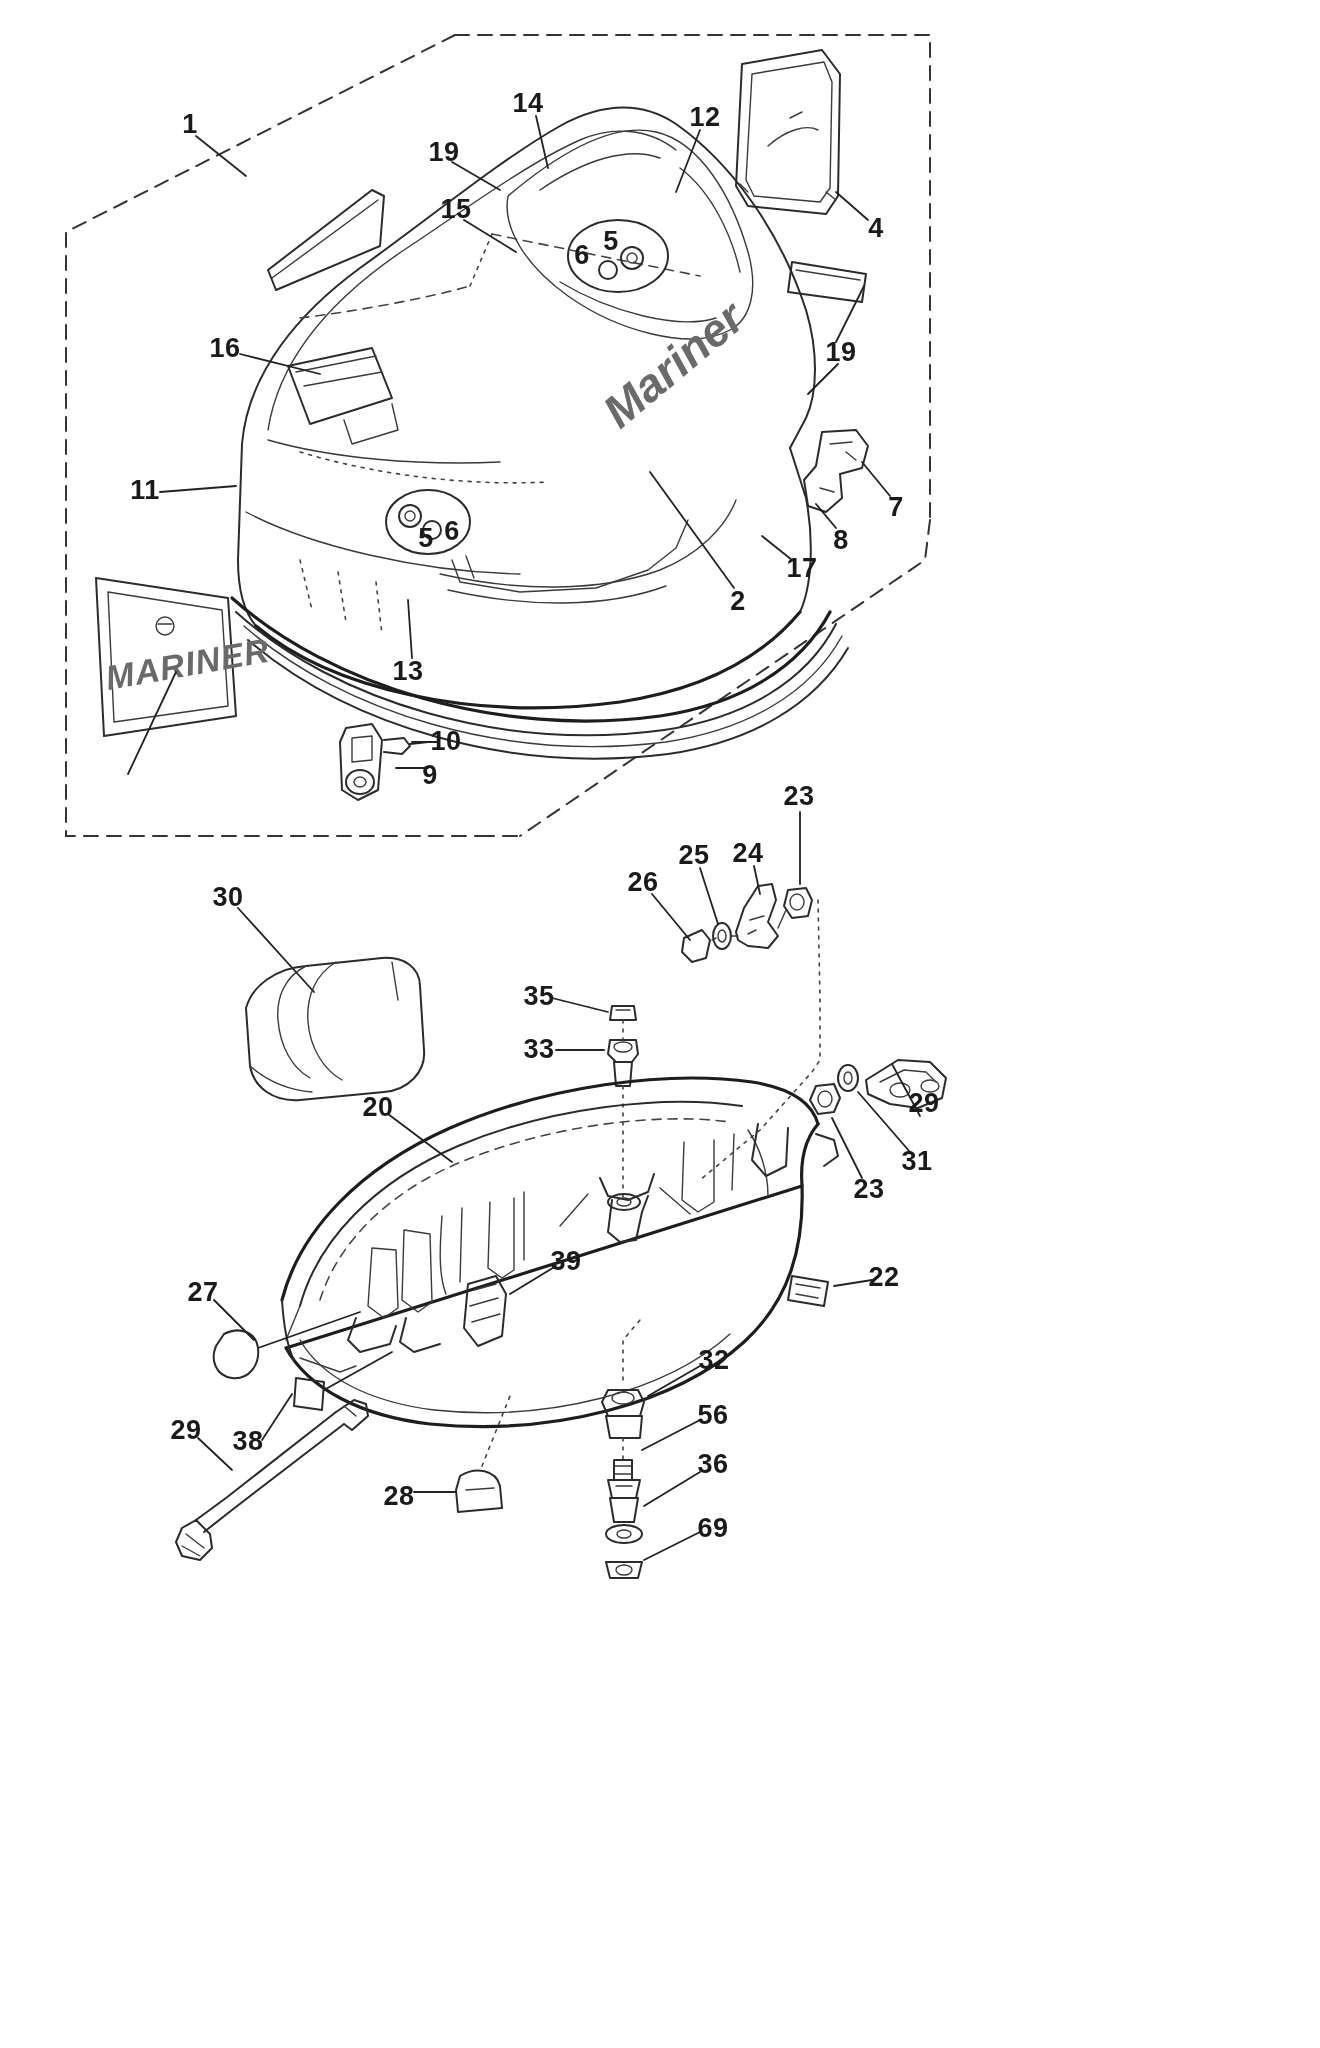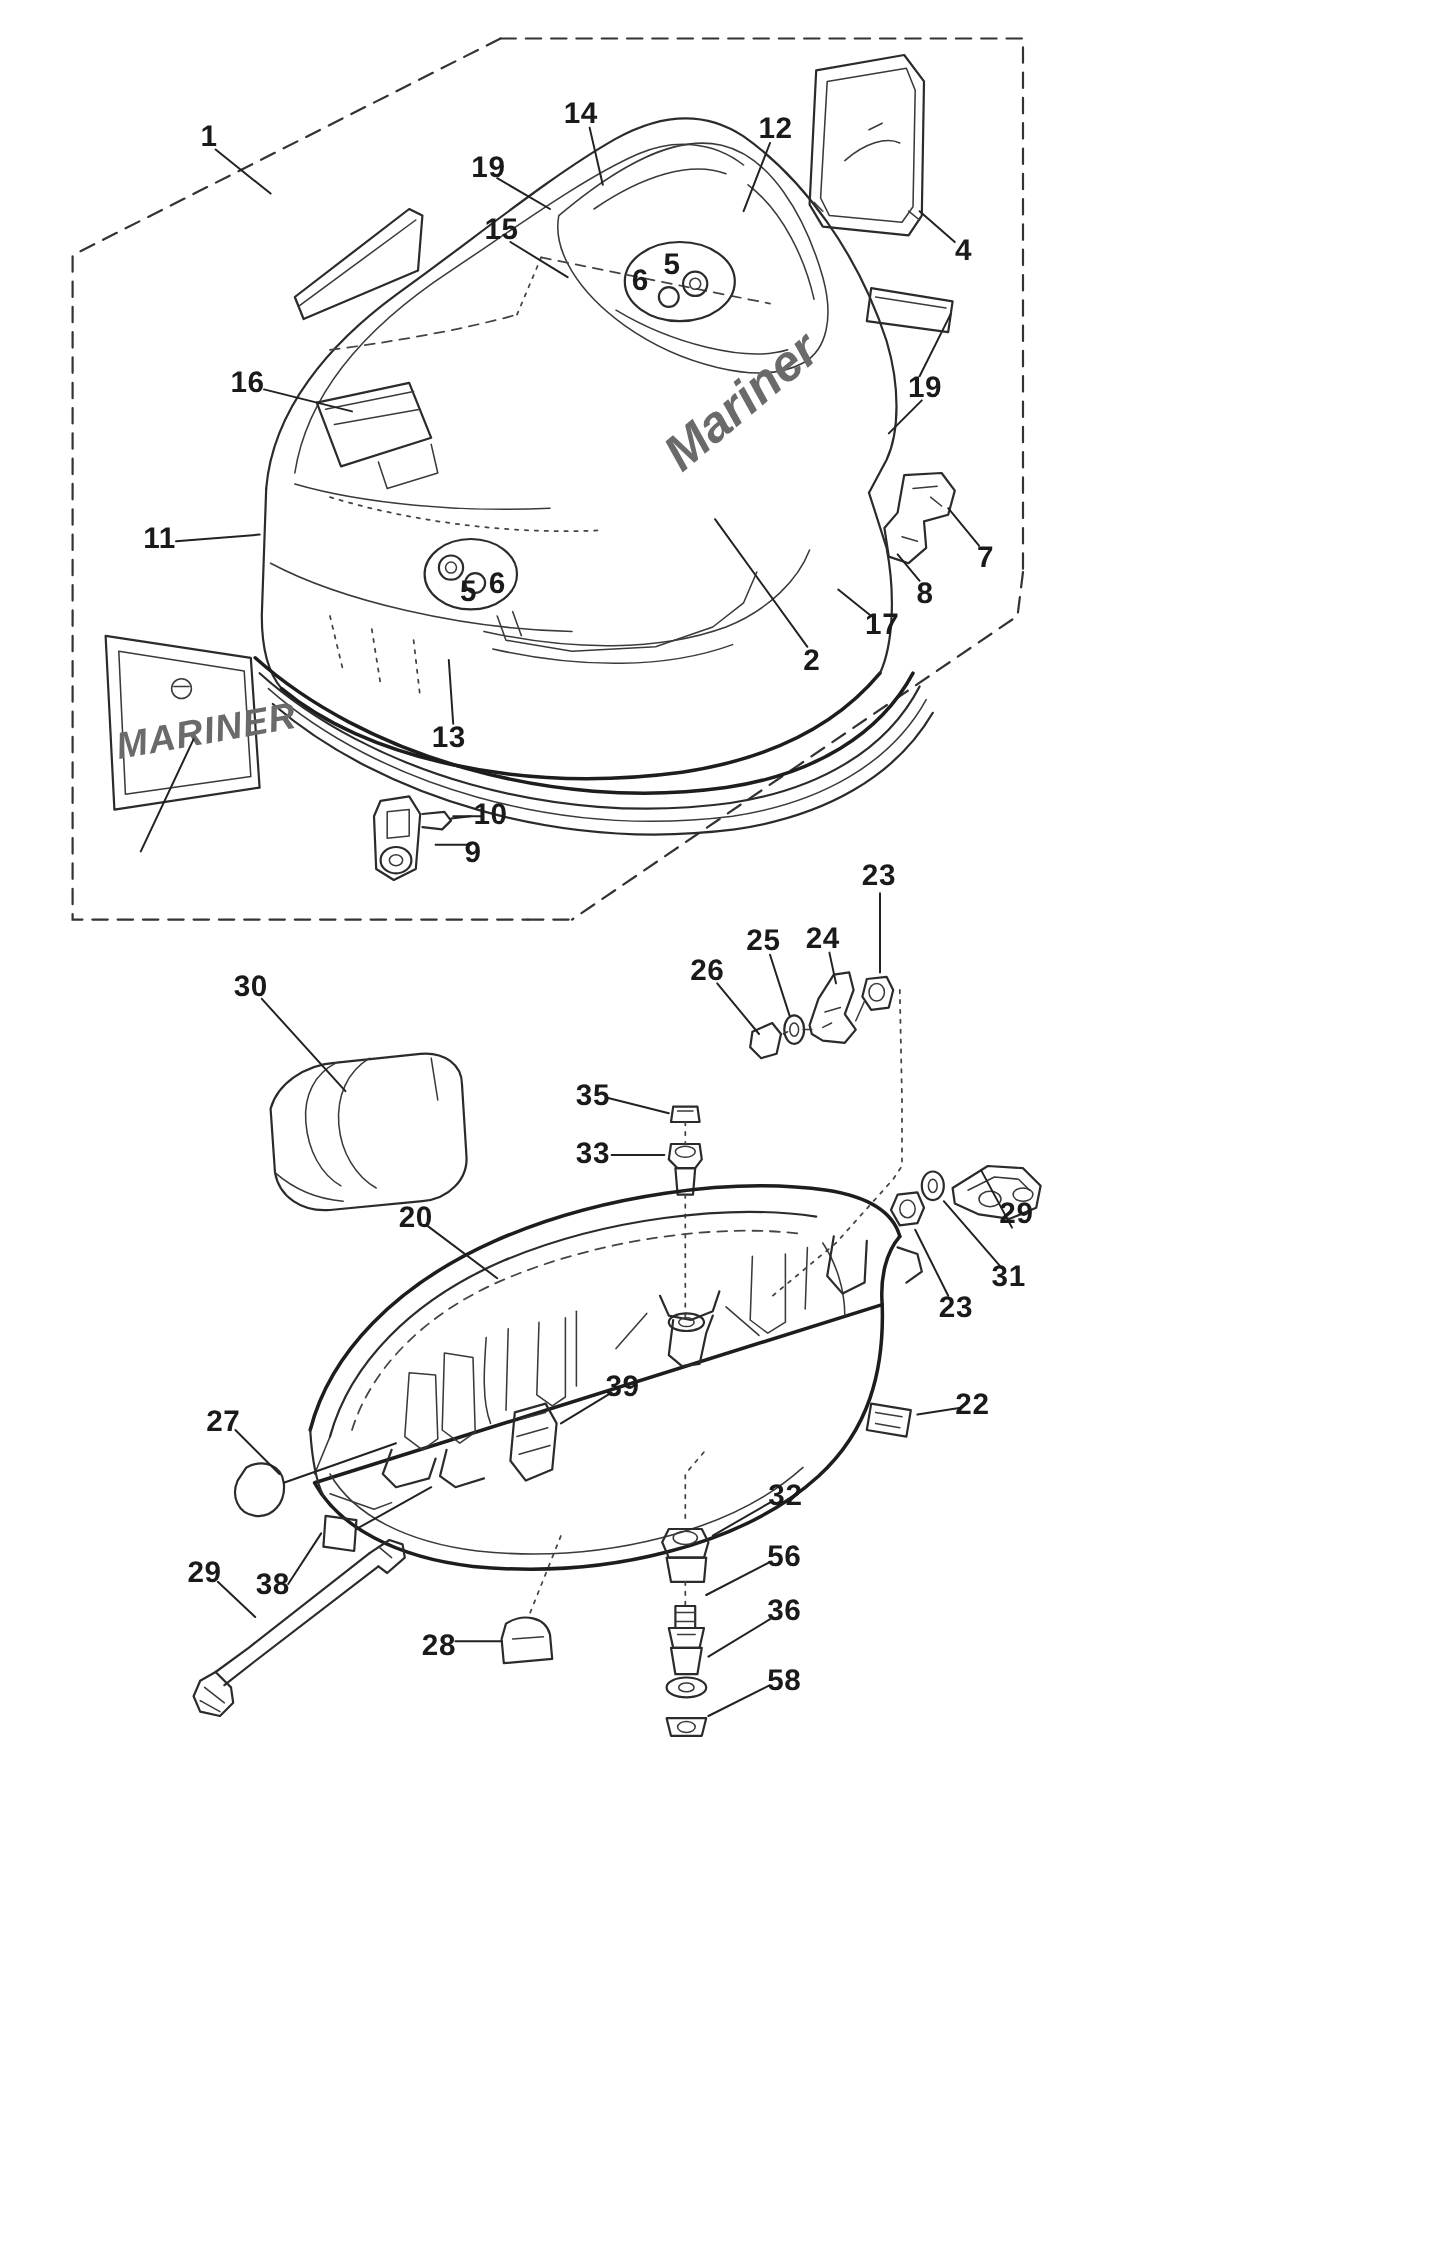--- a/index.html
+++ b/index.html
@@ -406,20 +406,20 @@
       <div class="callout" style="left: 203px; top: 1292px;">27</div>
       <div class="callout" style="left: 399px; top: 1496px;">28</div>
       <div class="callout" style="left: 186px; top: 1430px;">29</div>
       <div class="callout" style="left: 228px; top: 897px;">30</div>
       <div class="callout" style="left: 917px; top: 1161px;">31</div>
       <div class="callout" style="left: 714px; top: 1360px;">32</div>
       <div class="callout" style="left: 539px; top: 1049px;">33</div>
       <div class="callout" style="left: 713px; top: 1415px;">56</div>
       <div class="callout" style="left: 539px; top: 996px;">35</div>
       <div class="callout" style="left: 713px; top: 1464px;">36</div>
-      <div class="callout" style="left: 713px; top: 1528px;">58</div>
+      <div class="callout" style="left: 713px; top: 1528px;">69</div>
       <div class="callout" style="left: 248px; top: 1441px;">38</div>
       <div class="callout" style="left: 566px; top: 1261px; text-align: right;">39</div>
       <div class="callout" style="left: 426px; top: 538px;">5</div>
       <div class="callout" style="left: 452px; top: 531px;">6</div>
     </div>
 
 </div>
 
 </body></html>

